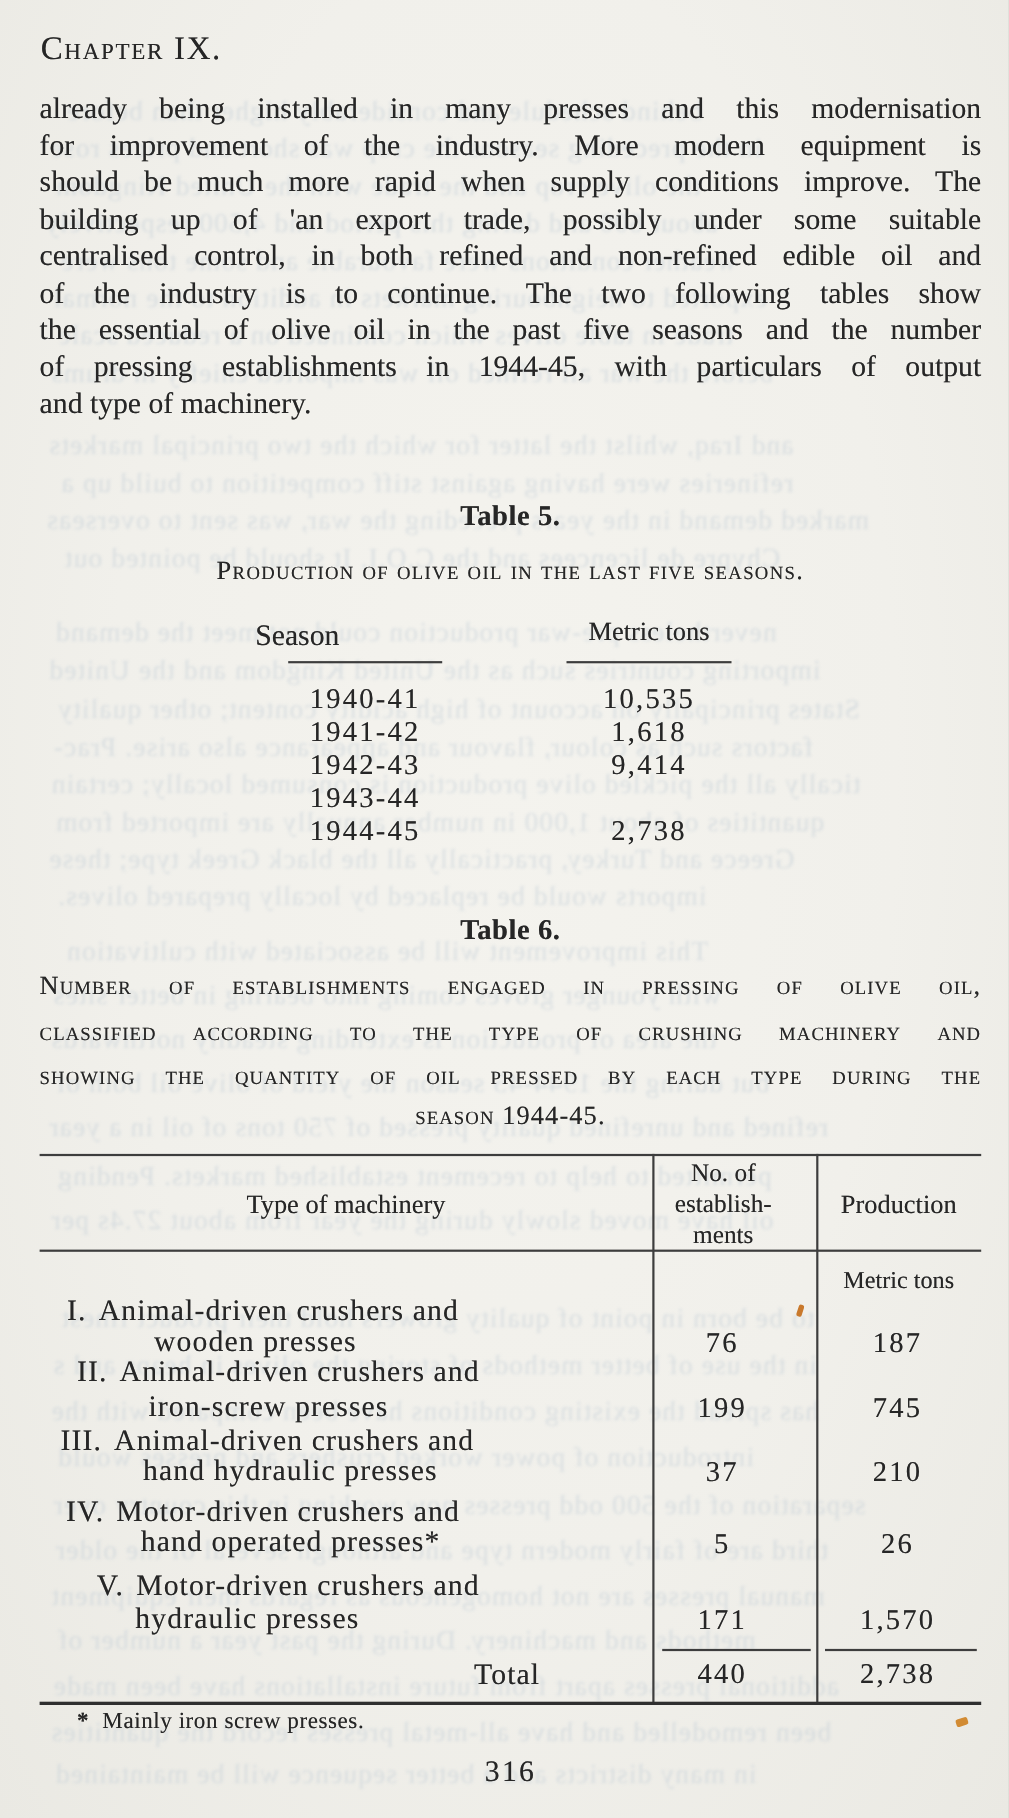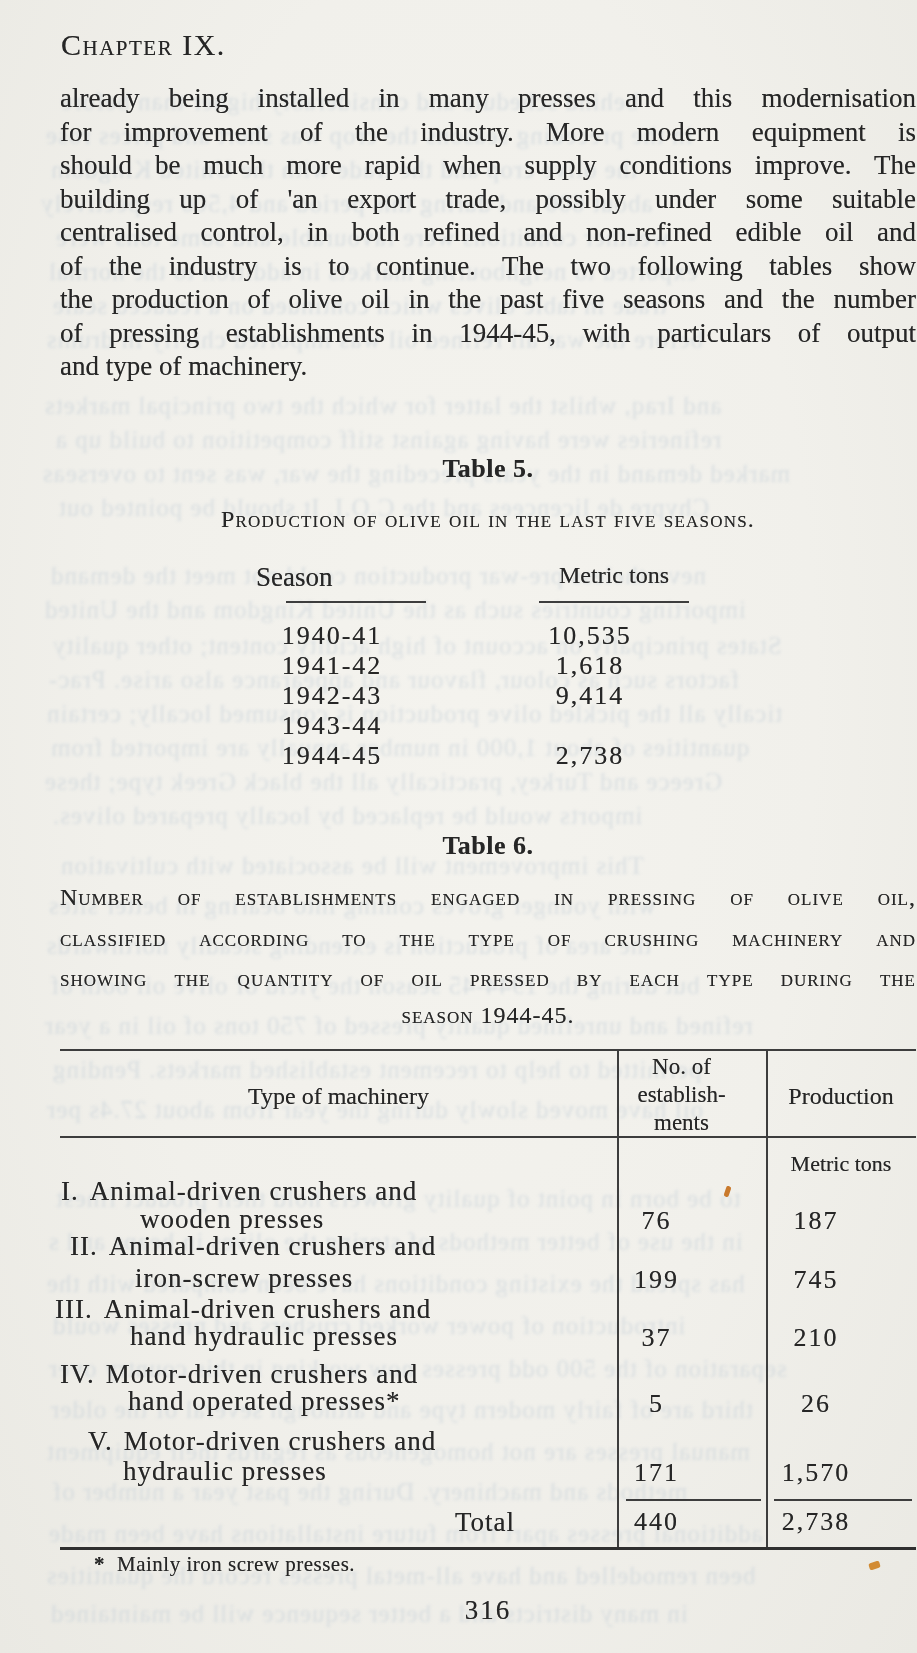--- a/index.html
+++ b/index.html
@@ -5,21 +5,21 @@
   html,body{margin:0;padding:0;background:#d8d6d0;}
   .page{
     position:relative;
     width:917px;height:1653px;
     margin:0 auto;
     background:radial-gradient(ellipse at 50% 42%, #f4f3ee 0%, #f1f0eb 55%, #eae9e3 100%);
     font-family:"Liberation Serif","DejaVu Serif",serif;
     color:#262626;
     overflow:hidden;
   }
-  .abs{position:absolute;margin-left:24px;}
+  .abs{position:absolute;}
   .ink{color:#262626;text-shadow:0 0 .5px rgba(40,40,40,.55);}
 
   
   #bleed-layer{position:absolute;inset:0;filter:blur(1.4px);opacity:.5;pointer-events:none;}
   .bleed-line{position:absolute;white-space:nowrap;color:#c2cdd6;font-size:25px;letter-spacing:1px;transform:scaleX(-1);}
 
   
   #chapter-heading{left:37px;top:28px;font-size:30px;font-variant:small-caps;letter-spacing:1.5px;}
 
   
@@ -123,21 +123,21 @@
 
   <div id="chapter-heading" class="abs ink">Chapter IX.</div>
 
   <div id="para" class="abs ink">
     <div class="pline">already being installed in many presses and this modernisation</div>
     <div class="pline">for improvement of the industry. More modern equipment is</div>
     <div class="pline">should be much more rapid when supply conditions improve. The</div>
     <div class="pline">building up of 'an export trade, possibly under some suitable</div>
     <div class="pline">centralised control, in both refined and non-refined edible oil and</div>
     <div class="pline">of the industry is to continue. The two following tables show</div>
-    <div class="pline">the production of olive oil in the past five seasons and the number</div>
+    <div class="pline">the essential of olive oil in the past five seasons and the number</div>
     <div class="pline">of pressing establishments in 1944-45, with particulars of output</div>
     <div class="pline last">and type of machinery.</div>
   </div>
 
   <div id="t5-title" class="abs ink">Table 5.</div>
   <div id="t5-caption" class="abs ink">Production of olive oil in the last five seasons.</div>
   <div id="t5-h-season" class="abs ink">Season</div>
   <div id="t5-h-unit" class="abs ink">Metric tons</div>
   <div id="t5-rule1" class="abs rule"></div>
   <div id="t5-rule2" class="abs rule"></div>

